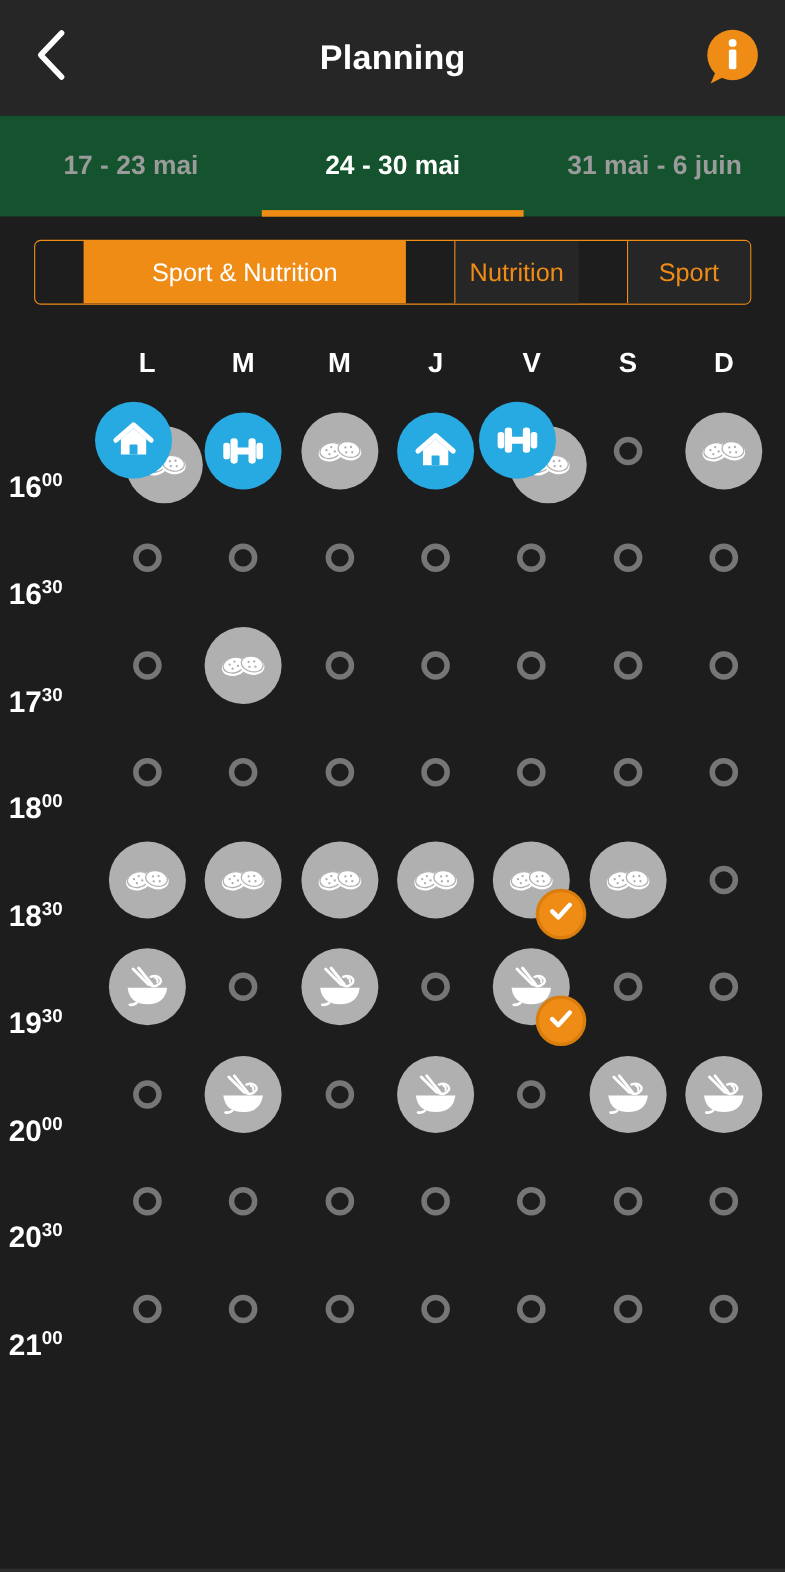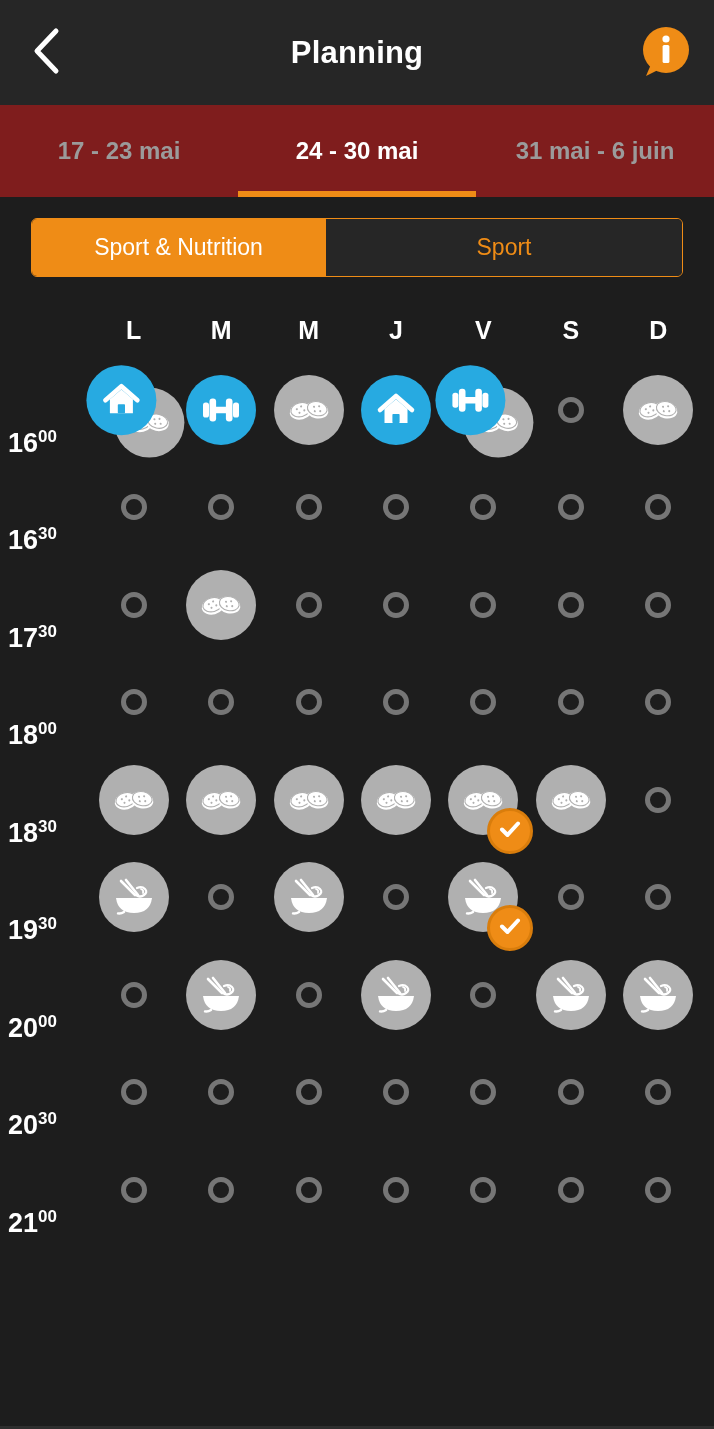--- a/index.html
+++ b/index.html
@@ -51,21 +51,21 @@
     transform: translateY(-50%);
     width: 58px;
     height: 58px;
     cursor: pointer;
   }
 
   
   .weektabs {
     display: flex;
     height: 92px;
-    background: #7f1d1d;
+    background: #14532d;
     align-items: stretch;
   }
   .weektab {
     flex: 1;
     position: relative;
     display: flex;
     align-items: center;
     justify-content: center;
     font-size: 24px;
     font-weight: bold;
@@ -101,20 +101,21 @@
   .seg-item {
     display: flex;
     align-items: center;
     justify-content: center;
     font-size: 23px;
     color: #ef8c16;
     background: #262626;
     cursor: pointer;
     user-select: none;
     border-left: 1px solid #ef8c16;
+    margin-left: 44px;
   }
   .seg-item:first-child { border-left: none; }
   .seg-item.active {
     background: #ef8c16;
     color: #ffffff;
   }
   .seg-item.w-wide { flex: 0 0 293px; }
   .seg-item.w-mid  { flex: 1; }
 
   
@@ -264,20 +265,23 @@
   </div>
   <div class="weektab">
     <span>31 mai - 6 juin</span>
   </div>
 </div>
 
 <div class="segwrap">
   <div class="segment">
     <div class="seg-item w-wide active">
       <span>Sport &amp; Nutrition</span>
+    </div>
+    <div class="seg-item w-mid">
+      <span>Nutrition</span>
     </div>
     <div class="seg-item w-mid">
       <span>Sport</span>
     </div>
   </div>
 </div>
 
 <div class="grid">
   <div class="dayrow" id="day-header">
       <div class="daycell">L</div>

